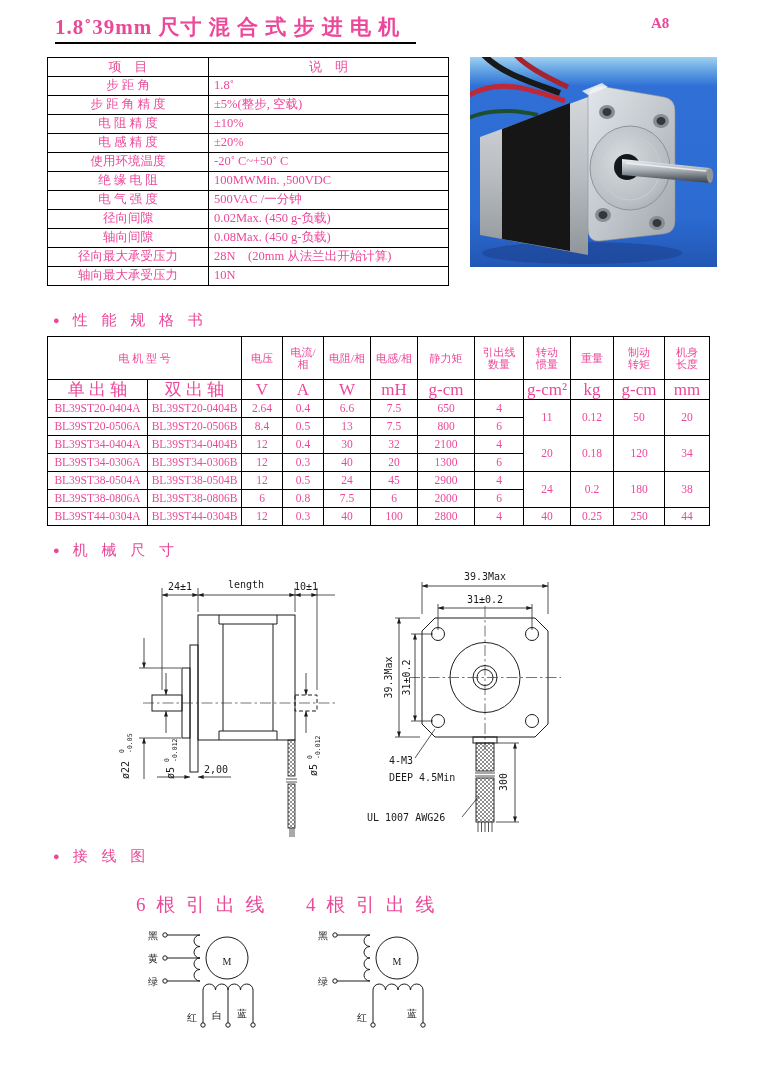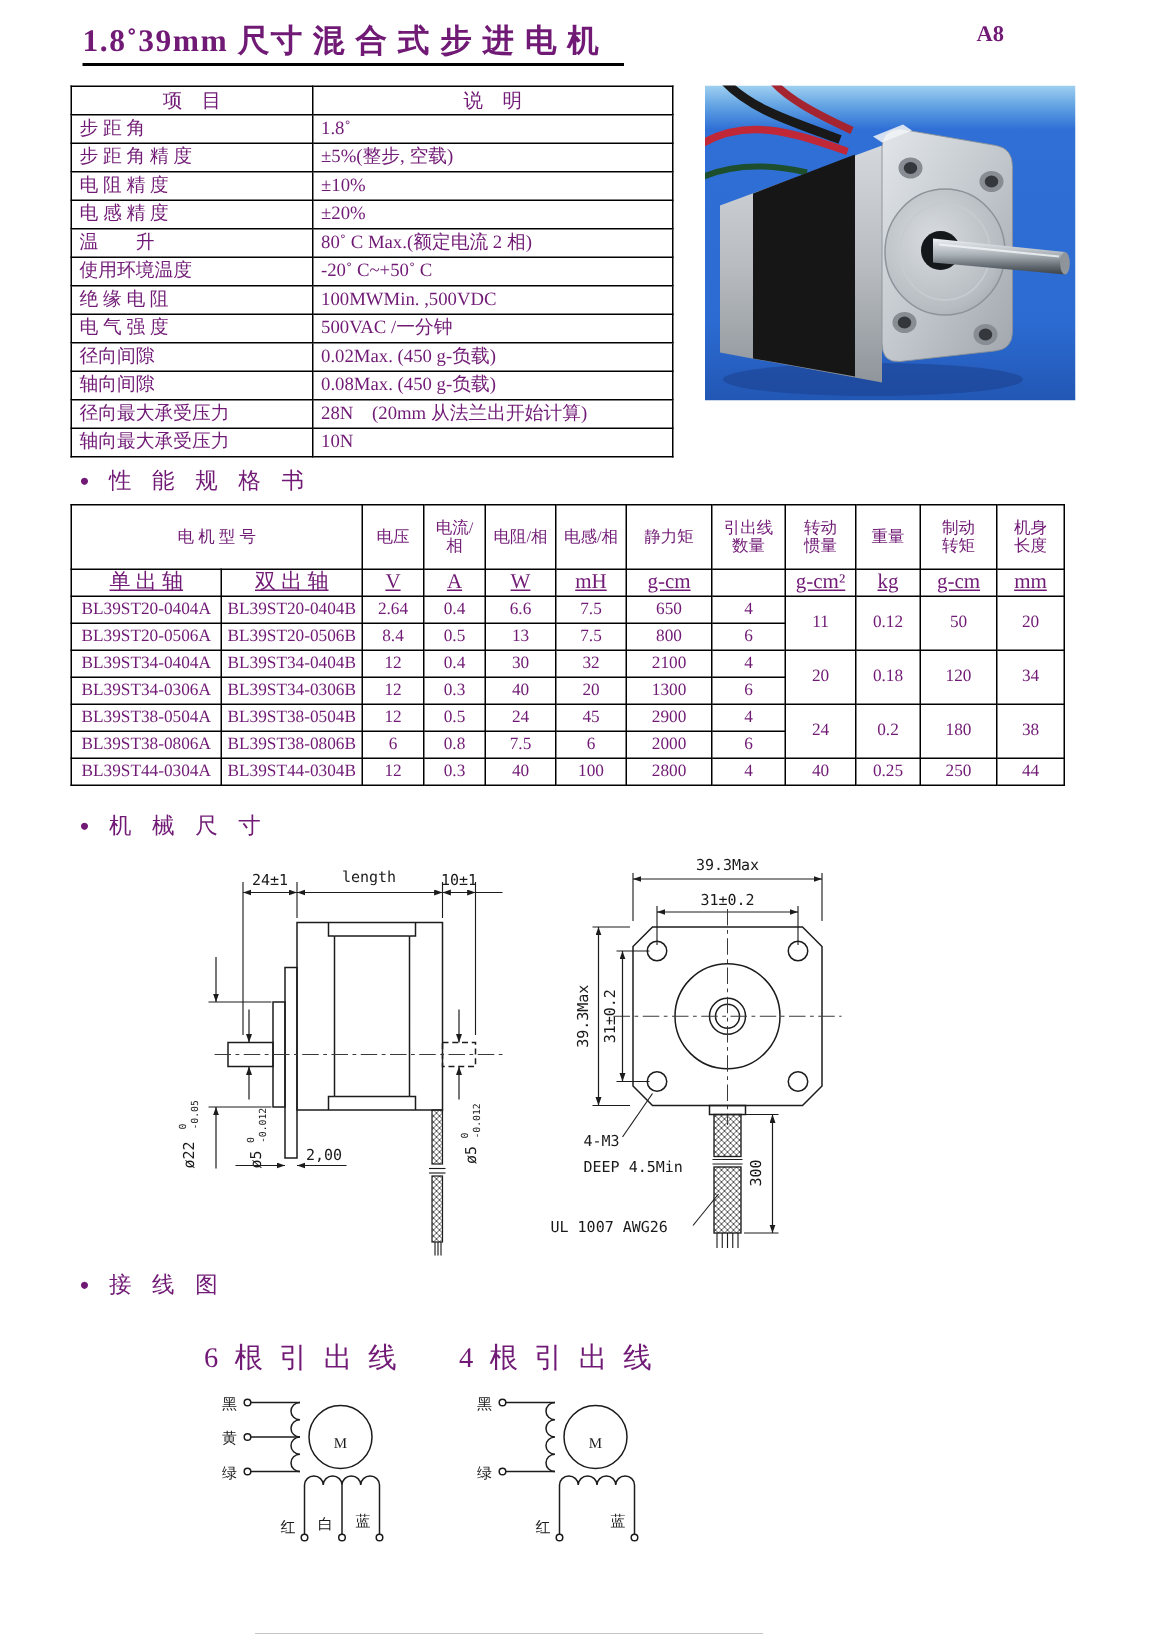--- a/index.html
+++ b/index.html
@@ -1,30 +1,30 @@
 <!DOCTYPE html>
 <html><head>
 <meta charset="utf-8">
 <style>
   html,body{margin:0;padding:0;background:#9a9a9a;}
   .page{position:relative;width:770px;height:1089px;margin:0 auto;background:#fff;
-        font-family:"Liberation Serif","DejaVu Serif",serif;color:#701a75;overflow:hidden;}
+        font-family:"Liberation Serif","DejaVu Serif",serif;color:#ec4899;overflow:hidden;}
   .title{position:absolute;left:55px;top:13px;font-size:21px;font-weight:bold;letter-spacing:1px;
          border-bottom:2px solid #000;padding:0 16px 1px 0;white-space:nowrap;}
   .code{position:absolute;left:651px;top:15px;font-size:15px;font-weight:bold;}
   table{border-collapse:collapse;table-layout:fixed;}
   td{border:1px solid #000;overflow:hidden;}
   .spec{position:absolute;left:47px;top:57px;width:402px;}
   .spec td{height:18px;font-size:12.5px;padding:0 5px;line-height:1.05;}
-  .spec td.i{width:150px;}
+  .spec td.i{width:150px;text-align:center;}
   .spec tr.h td{text-align:center;font-size:13px;}
   .perf{position:absolute;left:47px;top:336px;width:564px;}
   .perf td{font-size:11.5px;text-align:center;line-height:1.12;padding:0 1px;}
   .perf tr.h1 td{height:42px;font-size:11px;white-space:pre-line;}
-  .perf tr.h2 td{height:17px;font-size:14px;text-decoration:underline;}
+  .perf tr.h2 td{height:17px;font-size:17px;}
   .perf tr.d td{height:17px;}
   .sec{position:absolute;left:53px;font-size:15px;letter-spacing:5px;white-space:nowrap;}
   .sec .bl{font-size:11px;letter-spacing:0;margin-right:13px;vertical-align:1px;}
   .sv{position:absolute;}
   .wt{position:absolute;font-size:19px;letter-spacing:3px;white-space:nowrap;}
   svg text{font-family:"DejaVu Sans Mono",monospace;fill:#1a1a1a;font-size:10px;}
   svg text.cjk{font-family:"Liberation Serif","DejaVu Serif",serif;}
   .ln{stroke:#1c1c1c;stroke-width:1;fill:none;}
   .thin{stroke:#1c1c1c;stroke-width:.75;fill:none;}
   .dim{stroke:#1c1c1c;stroke-width:.8;fill:none;}
@@ -53,24 +53,20 @@
           <td class="i">步 距 角 精 度</td>
           <td>±5%(整步, 空载)</td>
         </tr>
     <tr>
           <td class="i">电 阻 精 度</td>
           <td>±10%</td>
         </tr>
     <tr>
           <td class="i">电 感 精 度</td>
           <td>±20%</td>
-        </tr>
-    <tr>
-          <td class="i">温　　升</td>
-          <td>80˚ C Max.(额定电流 2 相)</td>
         </tr>
     <tr>
           <td class="i">使用环境温度</td>
           <td>-20˚ C~+50˚ C</td>
         </tr>
     <tr>
           <td class="i">绝 缘 电 阻</td>
           <td>100MWMin. ,500VDC</td>
         </tr>
     <tr>

